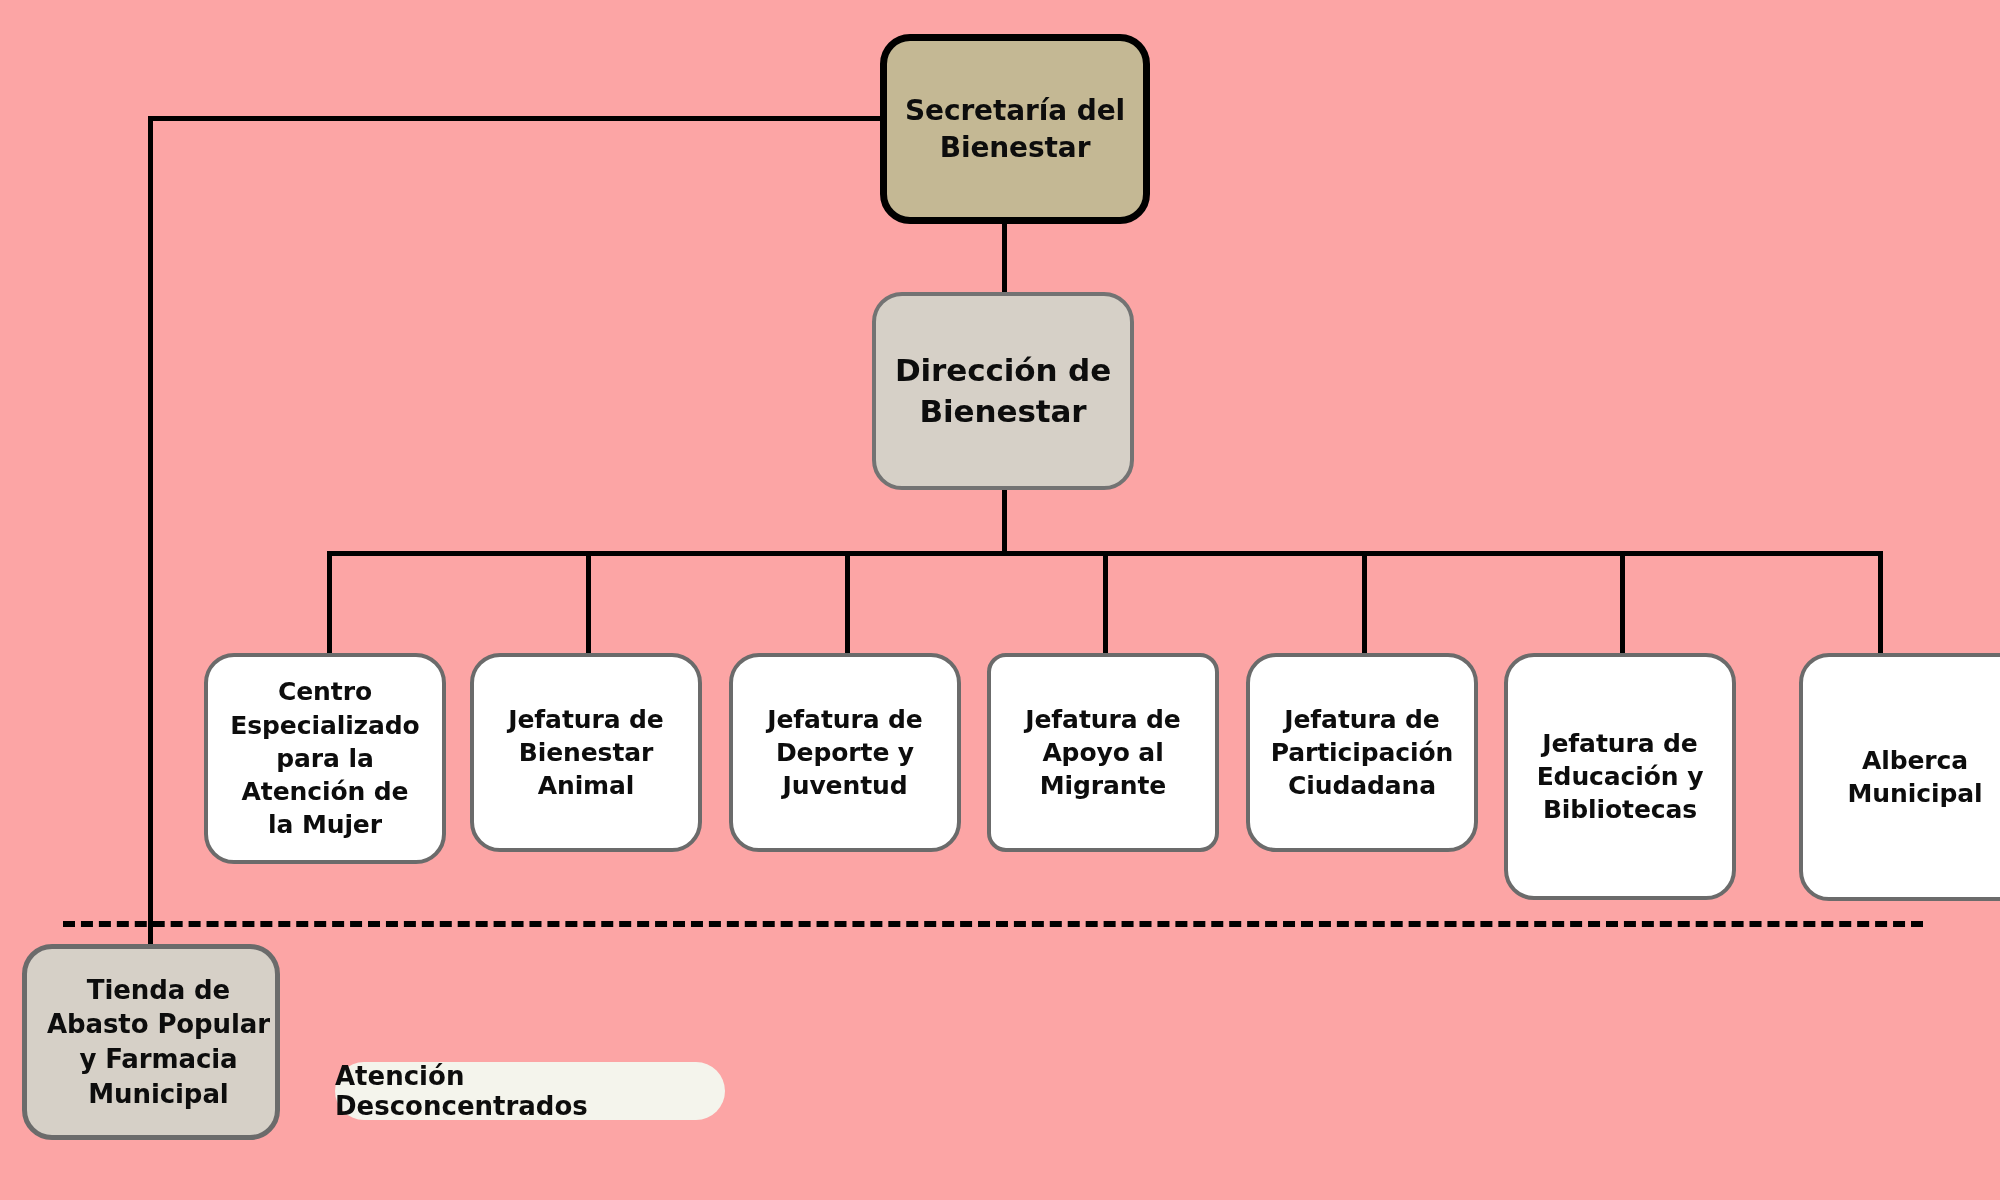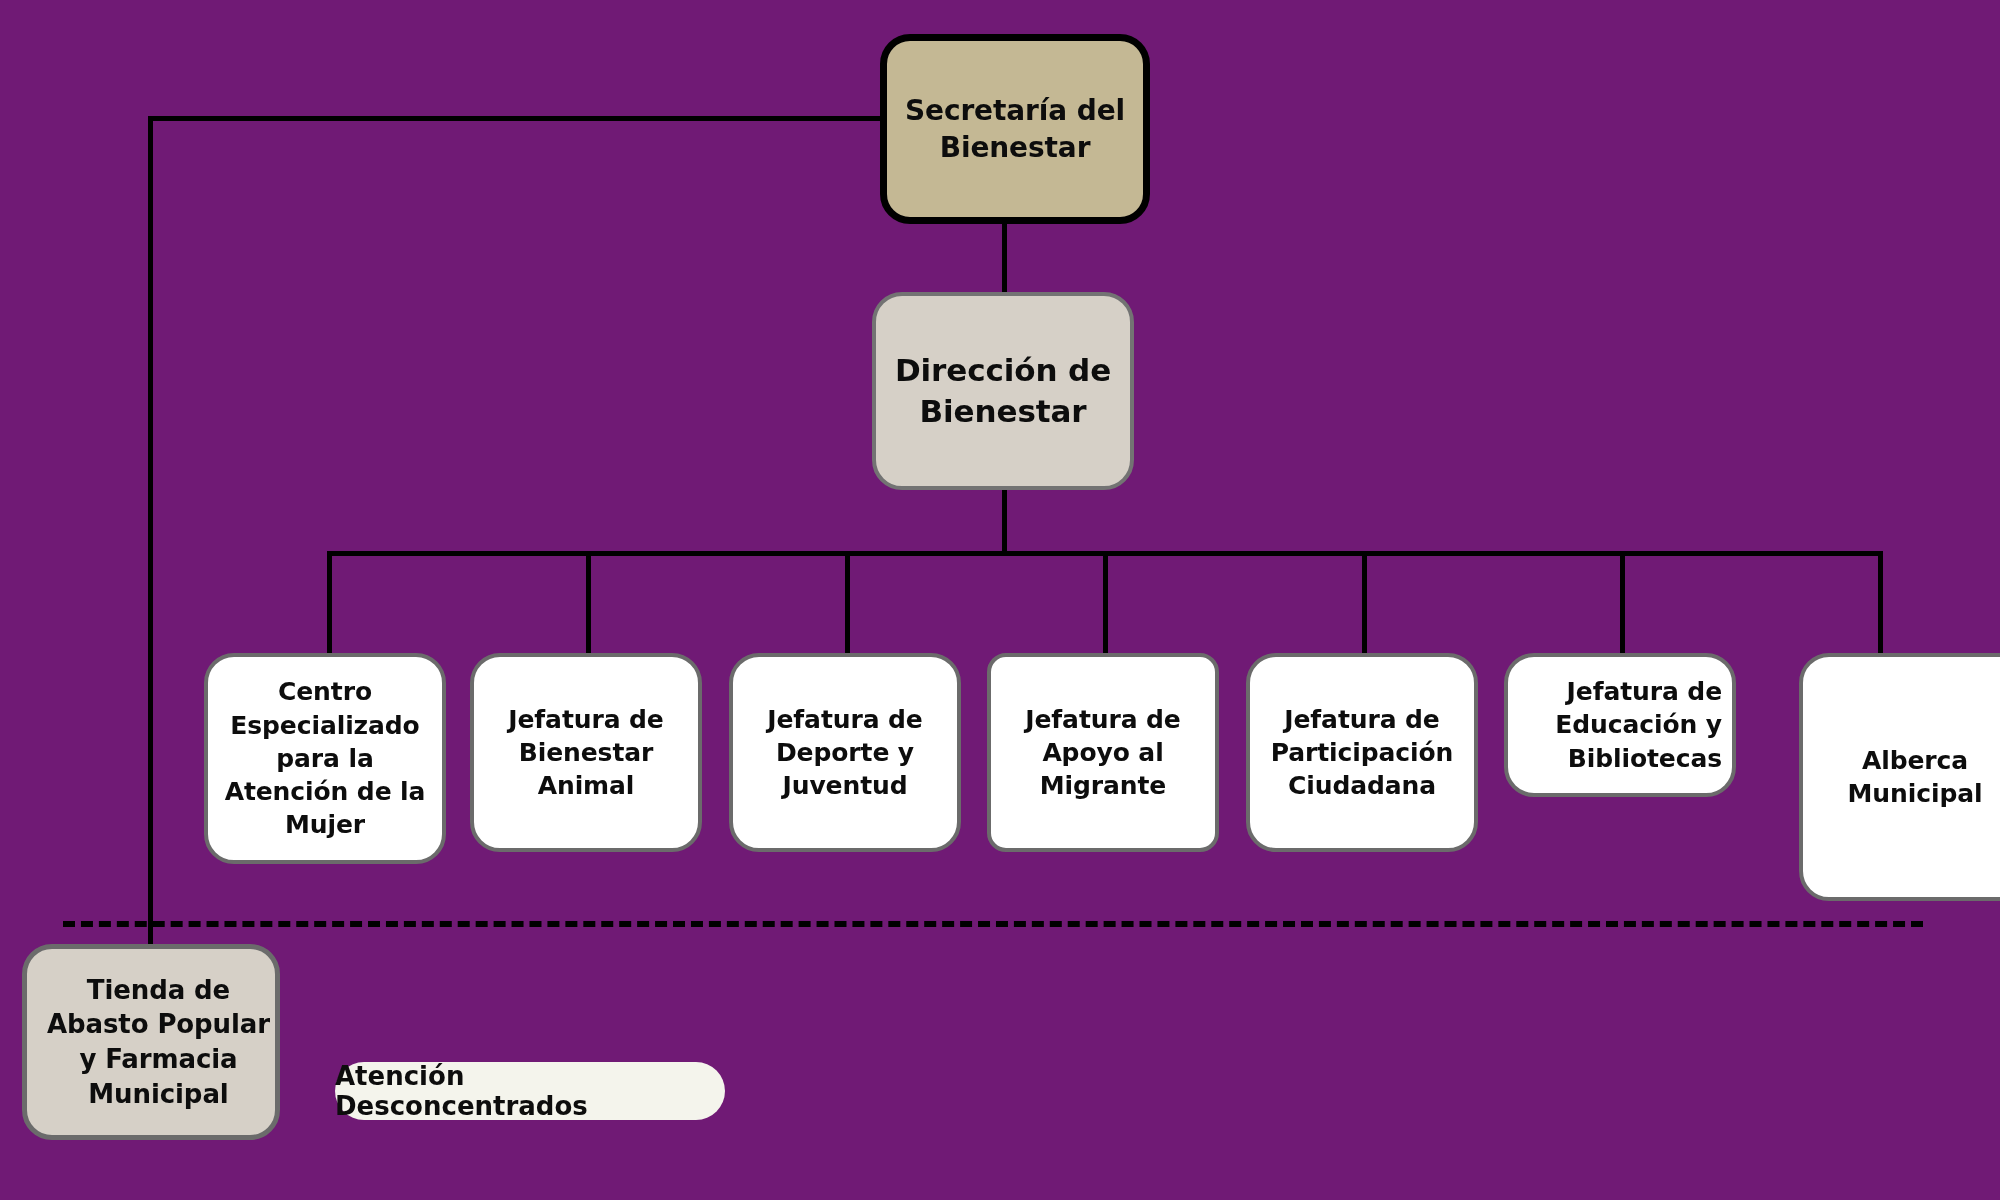--- a/index.html
+++ b/index.html
@@ -4,21 +4,21 @@
 <style>
   html, body {
     margin: 0;
     padding: 0;
     background: #ffffff;
   }
   #canvas {
     position: relative;
     width: 2000px;
     height: 1200px;
-    background: #701a75;
+    background: #fca5a5;
     font-family: "DejaVu Sans", sans-serif;
     overflow: hidden;
   }
 
   
   .node {
     position: absolute;
     box-sizing: border-box;
     display: flex;
     align-items: center;
@@ -54,21 +54,21 @@
     border-radius: 30px;
     font-size: 31px;
   }
 
   
   .node-leaf {
     background: #ffffff;
     border: 4px solid #6b6b6b;
     border-radius: 30px;
     font-size: 25px;
-    padding: 0 10px;
+    padding: 0 20px;
   }
 
   
   .node-desc {
     left: 22px;
     top: 944px;
     width: 258px;
     height: 196px;
     background: #d6d0c7;
     border: 5px solid #6b6b6b;
@@ -144,21 +144,21 @@
   <div class="node node-leaf" style="left:204px; top:653px; width:242px; height:211px;">Centro Especializado para la Atención de la Mujer</div>
 
   <div class="node node-leaf" style="left:729px; top:653px; width:232px; height:199px;">Jefatura de Deporte y Juventud</div>
 
   <div class="node node-leaf" style="left:470px; top:653px; width:232px; height:199px;">Jefatura de Bienestar Animal</div>
 
   <div class="node node-leaf" style="left:987px; top:653px; width:232px; height:199px;border-radius:19px;">Jefatura de Apoyo al Migrante</div>
 
   <div class="node node-leaf" style="left:1246px; top:653px; width:232px; height:199px;">Jefatura de Participación Ciudadana</div>
 
-  <div class="node node-leaf" style="left:1504px; top:653px; width:232px; height:144px;text-align:right;">Jefatura de Educación y Bibliotecas</div>
+  <div class="node node-leaf" style="left:1504px; top:653px; width:232px; height:247px;">Jefatura de Educación y Bibliotecas</div>
 
   <div class="node node-leaf" style="left:1763px; top:653px; width:232px; height:248px;margin-left:36px;">Alberca Municipal</div>
 
   <div class="dashed-sep"></div>
 
   <div class="node node-desc">Tienda de Abasto Popular y Farmacia Municipal</div>
 
   <div class="legend-pill">Atención Desconcentrados</div>
 
 </div>

